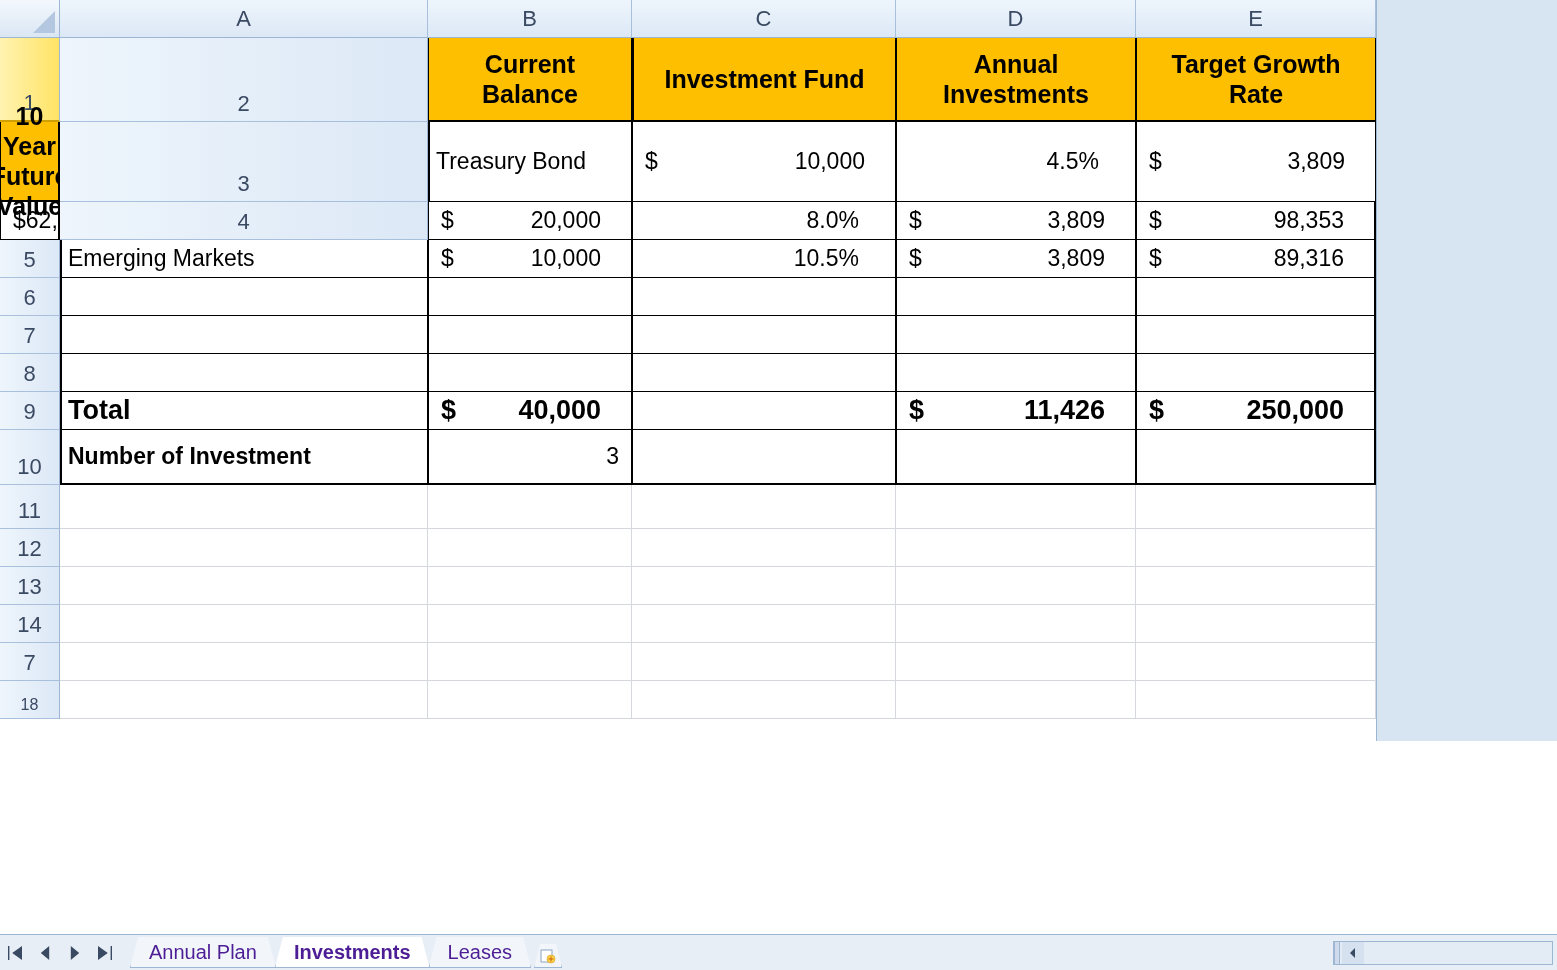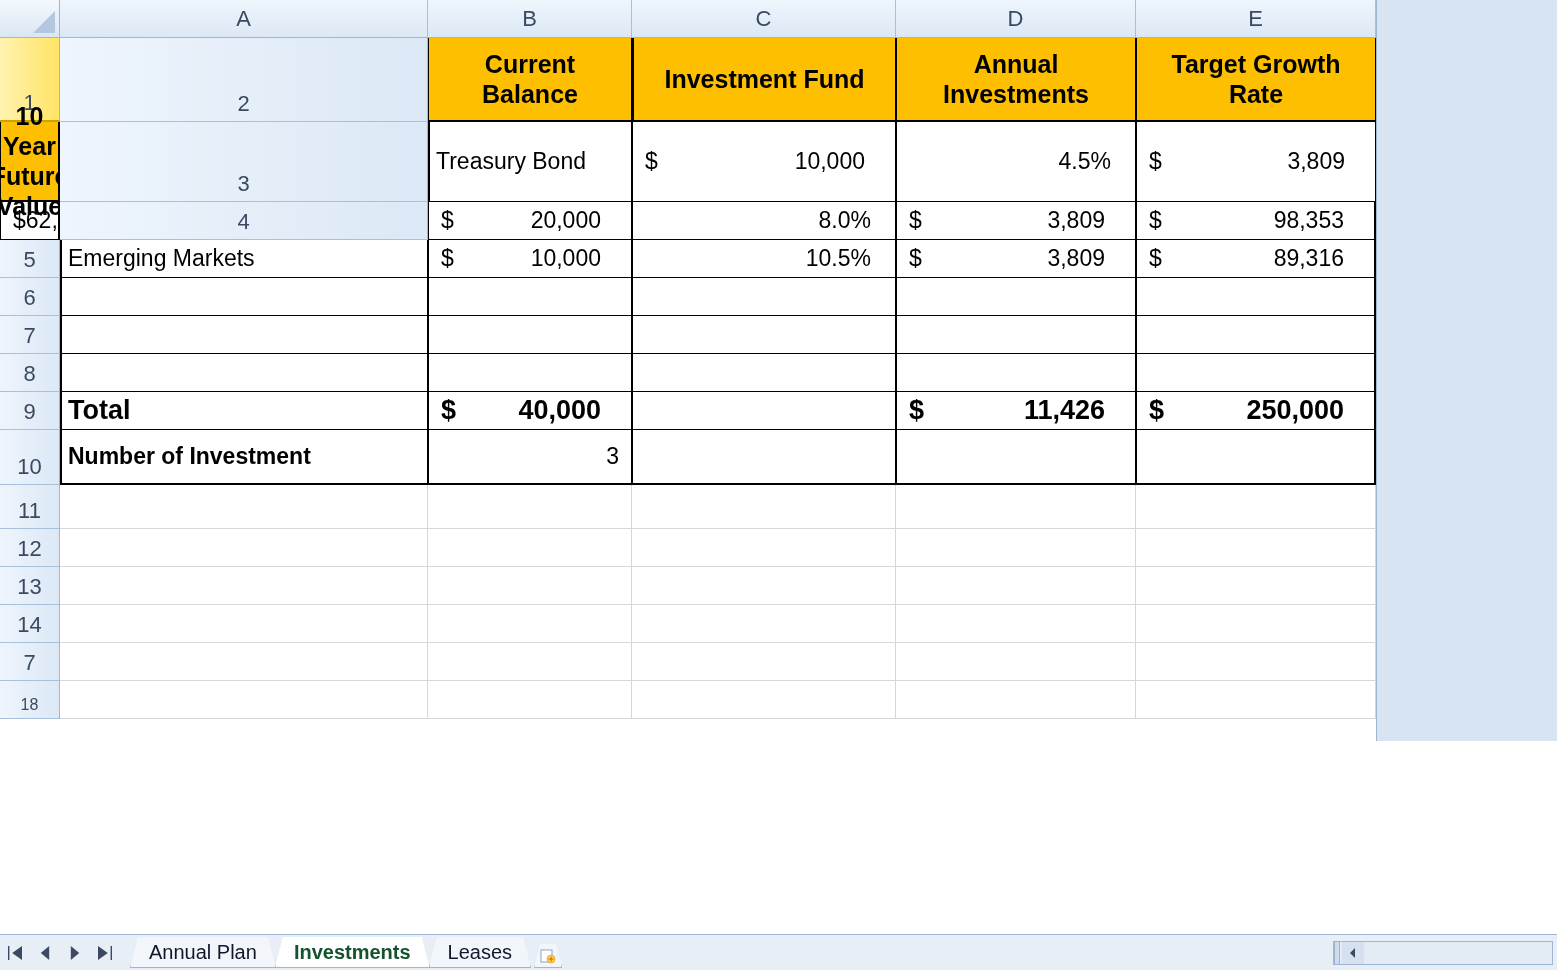--- a/index.html
+++ b/index.html
@@ -90,21 +90,21 @@
 .hdr.last  { border-right:2px solid #000; }
 .box {
   border-right:1px solid #000;
   border-left:1px solid #000;
   border-bottom:1px solid #000;
 }
 .box.first { border-left:2px solid #000; }
 .box.last  { border-right:2px solid #000; }
 .box.lastrow { border-bottom:2px solid #000; }
 .data-left { justify-content:flex-start; }
-.data-right { justify-content:flex-end; padding-right:24px;}
+.data-right { justify-content:flex-end; padding-right:36px;}
 .money { justify-content:space-between; padding-left:12px; padding-right:30px;}
 .bold { font-weight:bold; }
 .big { font-size:27px; }
 .edge-right {
   background: #d7e4f2;
   grid-row: 1 / span 17;
   grid-column: 7;
   border-left:1px solid #9db6d4;
 }
 .tabbar {
@@ -124,29 +124,29 @@
   cursor:pointer;
 }
 .navbtn svg { width:14px;height:14px;fill:#3b4a63;}
 .tabs { display:flex; align-items:flex-end; margin-left:10px; }
 .tab {
   padding: 4px 18px 3px 18px;
   background:#f2f6fb;
   border:1px solid #9db6d4;
   border-top:none;
   margin-right:-1px;
-  color:#0f172a;
+  color:#4c1d95;
   cursor:pointer;
   position:relative;
   clip-path: polygon(8px 0, calc(100% - 8px) 0, 100% 100%, 0 100%);
 }
 .tab.active {
   background:#fff;
   font-weight:bold;
-  color:#14532d;
+  color:#4c1d95;
 }
 .tab-newicon {
   width:28px; height:24px;
   display:flex;align-items:center;justify-content:center;
   cursor:pointer;
   margin-left:4px;
   border:1px solid #9db6d4;
   border-top:none;
   background:#f2f6fb;
   clip-path: polygon(6px 0, calc(100% - 6px) 0, 100% 100%, 0 100%);

